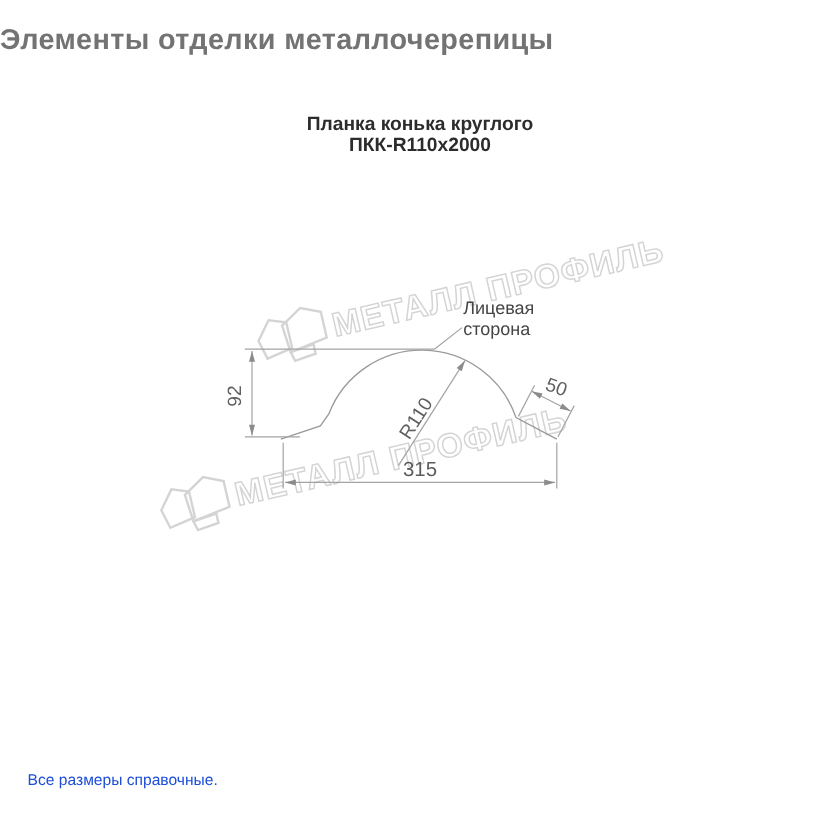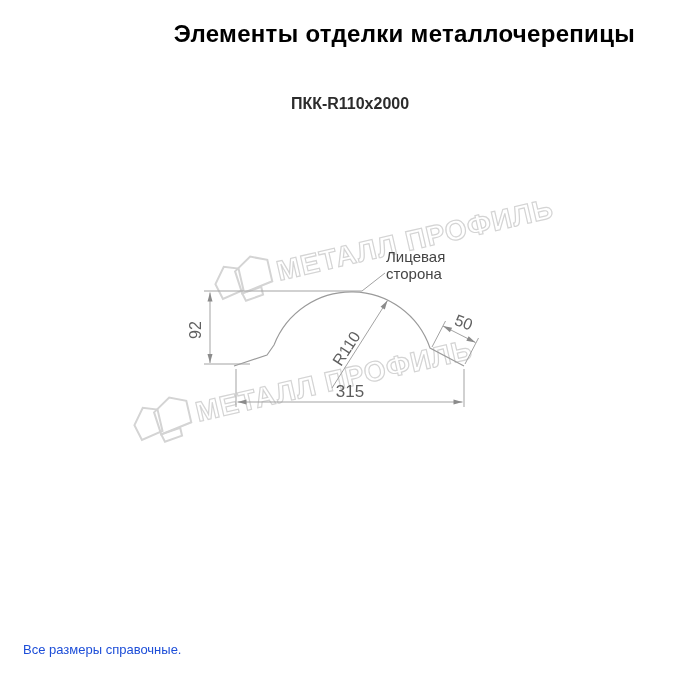--- a/index.html
+++ b/index.html
@@ -1,21 +1,21 @@
 <!DOCTYPE html>
 <html><head>
 <meta charset="utf-8">
 <style>
   html,body{margin:0;padding:0;background:#fff;}
   .page{position:relative;width:700px;height:700px;background:#ffffff;overflow:hidden;
         font-family:"Liberation Sans", sans-serif;}
 
   
-  .title{position:absolute;left:0;top:20px;width:635px;text-align:right;
-         font-size:24px;font-weight:700;color:#000000;letter-spacing:.3px;}
+  .title{position:absolute;left:0;top:20px;width:635px;text-align:left;
+         font-size:24px;font-weight:700;color:#737373;letter-spacing:.3px;}
   .subtitle{position:absolute;left:0;top:95px;width:700px;text-align:center;
             font-size:16px;font-weight:700;color:#2c2c2c;line-height:18px;}
 
   
   .footnotes{position:absolute;left:23px;top:641px;font-size:13px;color:#1d4ed8;line-height:17px;}
 
   
   .wm{position:absolute;display:flex;align-items:center;gap:3px;z-index:1;
       transform-origin:0 50%;pointer-events:none;}
   .wm-upper{left:212px;top:263px;transform:rotate(-13deg);}
@@ -53,20 +53,21 @@
         <polygon points="4,22 16,7 30,12 30,34 8,38"></polygon>
         <polygon points="26,14 44,3 60,10 60,32 28,37"></polygon>
         <polygon points="28,37 48,35 48,43 30,45"></polygon>
       </g>
     </svg>
     <span class="wm-text">МЕТАЛЛ ПРОФИЛЬ</span>
   </div>
 
   <div class="title">Элементы отделки металлочерепицы</div>
   <div class="subtitle">
+    <div>Планка конька круглого</div>
     <div>ПКК-R110х2000</div>
   </div>
 
   <svg class="drawing" width="700" height="700" viewBox="0 0 700 700">
     <defs>
       <marker id="arw" markerWidth="10" markerHeight="6" refX="9.5" refY="3" orient="auto-start-reverse" markerUnits="userSpaceOnUse">
         <path d="M0.5,0.5 L9.5,3 L0.5,5.5 Z" fill="#8b8b8b"></path>
       </marker>
     </defs>
 

